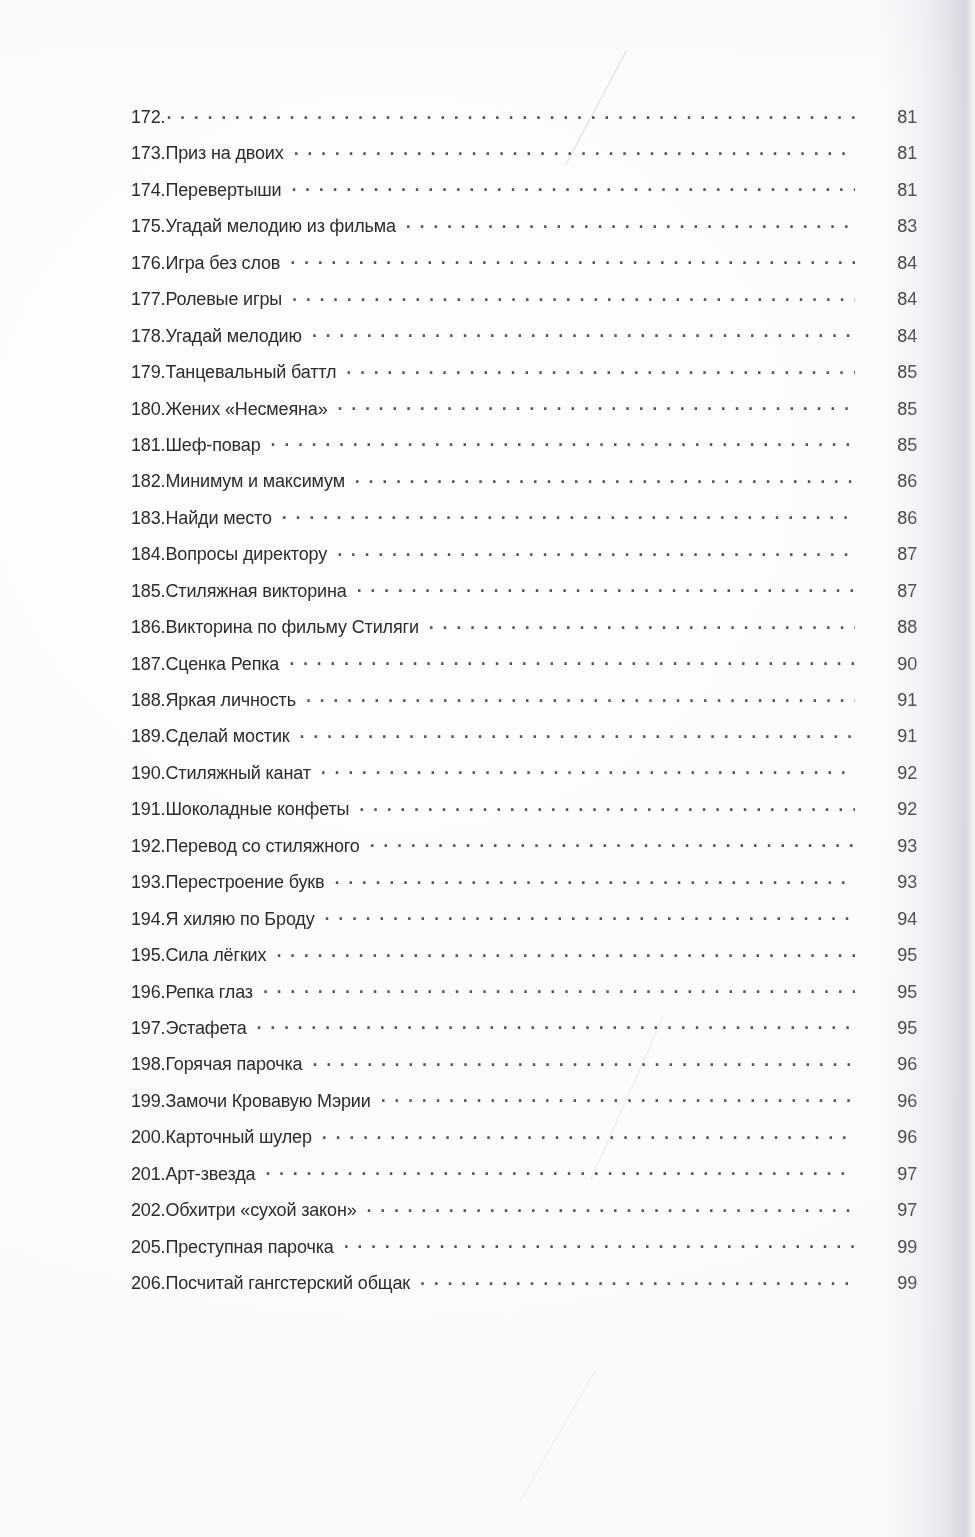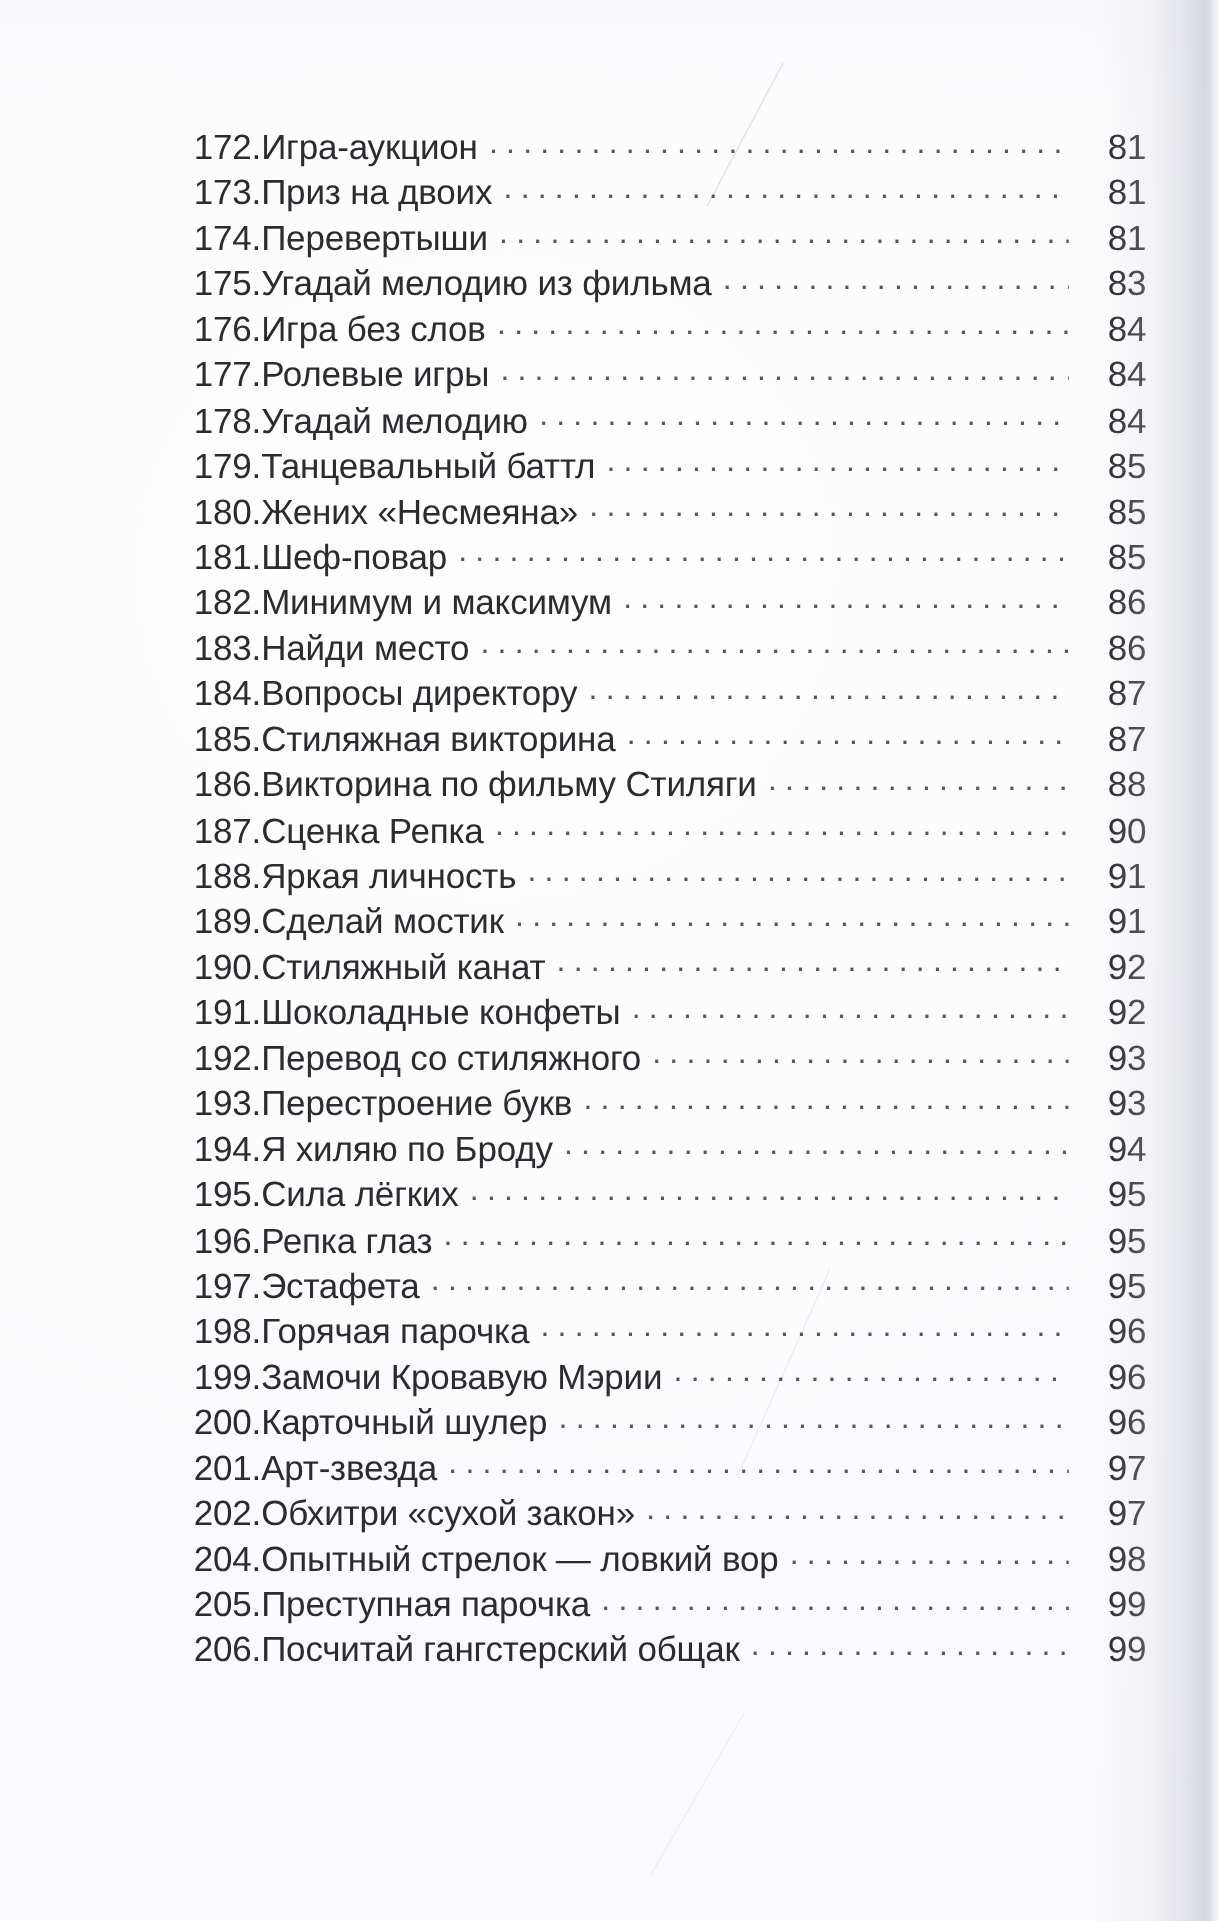--- a/index.html
+++ b/index.html
@@ -79,26 +79,25 @@
     position: absolute;
     left: 131px;
     top: 99px;
     width: 786px;
   }
 
   .toc-row {
     display: flex;
     align-items: baseline;
     height: 36.45px;
-    font-size: 28px;
+    font-size: 18px;
     line-height: 36.45px;
     color: #2c2c30;
     letter-spacing: -0.15px;
     white-space: nowrap;
-    margin-left: 24px;
   }
 
   .toc-num {
     flex: 0 0 auto;
   }
 
   .toc-title {
     flex: 0 0 auto;
     padding-right: 9px;
   }
@@ -136,21 +135,20 @@
   <div id="paper-wash"></div>
   <div id="top-vignette"></div>
 
   <div class="scratch" style="left:565px; top:165px; width:130px; height:1px; transform: rotate(-62deg);"></div>
   <div class="scratch" style="left:590px; top:1180px; width:180px; height:1px; transform: rotate(-66deg); opacity:.55;"></div>
   <div class="scratch" style="left:520px; top:1500px; width:150px; height:1px; transform: rotate(-60deg); opacity:.4;"></div>
 
   <div id="toc">
       <div class="toc-row">
         <span class="toc-num">172.</span>
-        <span class="toc-title">Игра-аукцион</span>
         <span class="toc-dots"></span>
         <span class="toc-page">81</span>
       </div>
       <div class="toc-row">
         <span class="toc-num">173.</span>
         <span class="toc-title">Приз на двоих</span>
         <span class="toc-dots"></span>
         <span class="toc-page">81</span>
       </div>
       <div class="toc-row">
@@ -321,26 +319,20 @@
         <span class="toc-dots"></span>
         <span class="toc-page">97</span>
       </div>
       <div class="toc-row">
         <span class="toc-num">202.</span>
         <span class="toc-title">Обхитри «сухой закон»</span>
         <span class="toc-dots"></span>
         <span class="toc-page">97</span>
       </div>
       <div class="toc-row">
-        <span class="toc-num">204.</span>
-        <span class="toc-title">Опытный стрелок — ловкий вор</span>
-        <span class="toc-dots"></span>
-        <span class="toc-page">98</span>
-      </div>
-      <div class="toc-row">
         <span class="toc-num">205.</span>
         <span class="toc-title">Преступная парочка</span>
         <span class="toc-dots"></span>
         <span class="toc-page">99</span>
       </div>
       <div class="toc-row">
         <span class="toc-num">206.</span>
         <span class="toc-title">Посчитай гангстерский общак</span>
         <span class="toc-dots"></span>
         <span class="toc-page">99</span>

